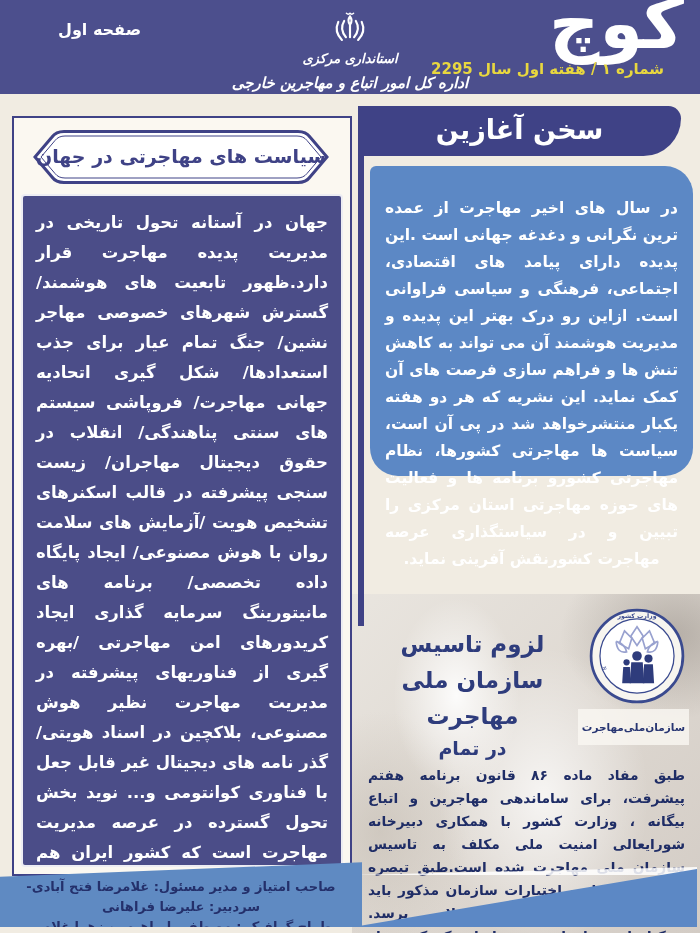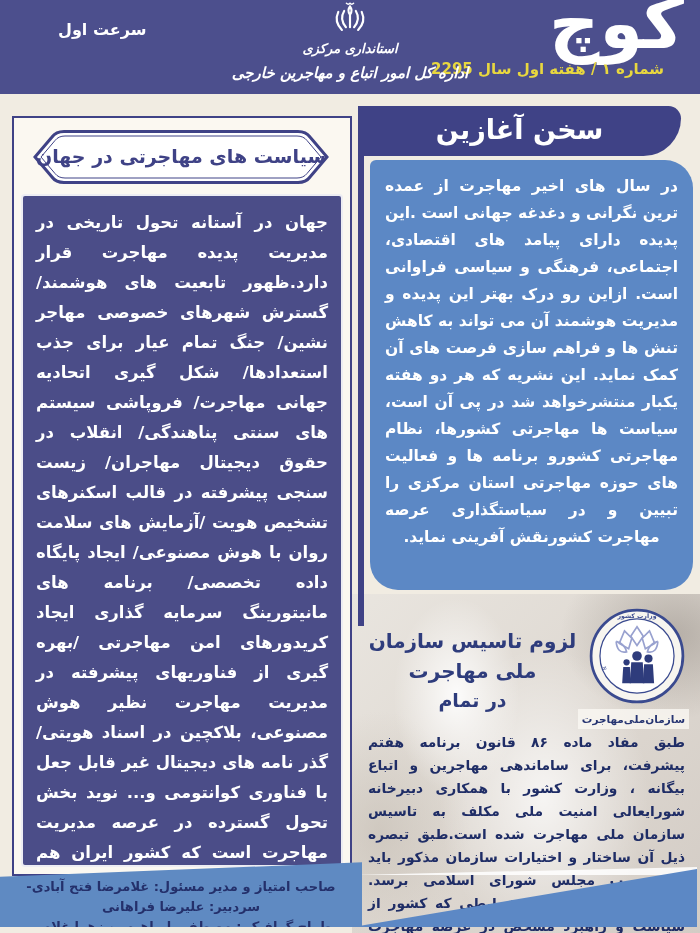--- a/index.html
+++ b/index.html
@@ -15,56 +15,56 @@
   }
   *{margin:0;padding:0;box-sizing:border-box;}
   html,body{background:#d9d4ca;}
   body{font-family:"DejaVu Sans",sans-serif;}
   .page{position:relative;width:700px;height:933px;margin:0 auto;background:var(--cream);overflow:hidden;direction:rtl;}
 
   
   .header{position:absolute;top:0;left:0;width:700px;height:94px;background:var(--header_navy);}
   .masthead-title{position:absolute;top:-14px;right:16px;font-size:70px;font-weight:bold;color:var(--white);letter-spacing:2px;line-height:1.1;}
   .issue-line{position:absolute;top:60px;right:36px;font-size:15px;font-weight:bold;color:var(--accent_yellow);white-space:nowrap;}
-  .org-block{position:absolute;top:0;left:0;right:0;text-align:center;color:var(--white);}
+  .org-block{position:absolute;top:10px;left:0;right:0;text-align:center;color:var(--white);}
   .org-emblem{display:block;margin:0 auto;}
   .org-line1{font-size:13px;font-style:italic;font-weight:bold;margin-top:1px;}
   .org-line2{font-size:15px;font-style:italic;font-weight:bold;margin-top:8px;}
   .page-label{position:absolute;top:20px;left:58px;font-size:16px;font-weight:bold;color:var(--white);}
 
   
   .left-col{position:absolute;top:116px;left:12px;width:340px;height:760px;border:2px solid var(--bar_navy);background:#fbf8f1;}
   .cartouche{position:absolute;top:8px;left:14px;width:306px;height:62px;}
   .cartouche svg{position:absolute;inset:0;}
   .cartouche .cartouche-label{position:absolute;inset:0;display:flex;align-items:center;justify-content:center;font-size:19px;font-weight:bold;color:var(--bar_navy);padding-bottom:2px;}
   .left-panel{position:absolute;left:7px;right:7px;top:76px;bottom:7px;background:var(--panel_navy);border:2px solid rgba(255,255,255,.9);border-radius:4px;padding:12px 13px;}
   .left-panel .panel-text{color:var(--white);font-size:16.5px;font-weight:bold;line-height:30px;text-align:justify;text-align-last:center;}
 
   
   .right-col{position:absolute;top:100px;right:3px;left:358px;height:833px;}
   .right-strip{position:absolute;top:6px;left:0;width:6px;height:520px;background:var(--bar_navy);}
   .section-bar{position:absolute;top:6px;left:0;right:16px;height:50px;background:var(--bar_navy);border-radius:4px 20px 60px 4px;display:flex;align-items:center;justify-content:center;}
   .section-bar .bar-label{color:var(--white);font-size:27px;font-weight:bold;padding-bottom:4px;}
-  .intro-box{position:absolute;top:60px;left:12px;right:4px;height:430px;background:var(--box_blue);border-radius:6px 28px 28px 28px;padding:13px 15px;}
+  .intro-box{position:absolute;top:66px;left:12px;right:4px;height:310px;background:var(--box_blue);border-radius:6px 28px 28px 28px;padding:29px 15px;}
   .intro-box .box-text{color:var(--white);font-size:15.5px;font-weight:bold;line-height:27px;text-align:justify;text-align-last:center;}
 
   
   .photo{position:absolute;top:494px;left:-6px;right:-3px;bottom:0;
     background:
       radial-gradient(90px 140px at 30% 30%, rgba(255,255,255,.9), rgba(255,255,255,0) 70%),
       radial-gradient(140px 200px at 55% 60%, rgba(255,255,255,.75), rgba(255,255,255,0) 75%),
       radial-gradient(160px 120px at 92% 12%, rgba(148,140,132,.55), rgba(148,140,132,0) 70%),
       radial-gradient(120px 160px at 8% 70%, rgba(196,188,178,.6), rgba(196,188,178,0) 75%),
       linear-gradient(135deg,#e9e5df 0%,#ddd7d0 55%,#d3ccc5 100%);}
   .section2{position:absolute;top:500px;left:0;right:6px;bottom:0;}
   .section2-head{display:flex;flex-direction:row;align-items:flex-start;padding:8px 2px 0 2px;}
   .org-logo{width:104px;flex:0 0 104px;text-align:center;}
-  .logo-caption{display:inline-block;margin-top:1px;font-size:10.5px;font-weight:bold;color:var(--navy_text);background:rgba(250,248,242,.8);border-radius:0;padding:4px 4px;}
+  .logo-caption{display:inline-block;margin-top:1px;font-size:10.5px;font-weight:bold;color:var(--navy_text);background:rgba(250,248,242,.8);border-radius:0;padding:12px 4px;}
   .section2-title{flex:1;text-align:center;color:#2e3c7c;font-weight:bold;padding-top:18px;}
-  .section2-title .t1{font-size:20px;line-height:30px;}
+  .section2-title .t1{font-size:23px;line-height:36px;}
   .section2-title .t2{font-size:19px;line-height:28px;}
   .section2-body{padding:2px 6px 0 10px;color:#1f2d66;font-size:13.8px;font-weight:bold;line-height:23px;text-align:justify;}
   .wedge-right{position:absolute;right:0;bottom:6px;width:344px;height:58px;background:var(--box_blue);clip-path:polygon(0 100%,100% 0,100% 100%);}
   .wedge-right-edge{position:absolute;right:0;bottom:58px;width:344px;height:8px;background:rgba(255,255,255,.85);clip-path:polygon(0 100%,100% 0,100% 100%);}
 
   
   .credits-band{position:absolute;left:0;bottom:6px;width:362px;height:66px;background:var(--band_blue);clip-path:polygon(0 24%,100% 2%,100% 100%,0 100%);z-index:3;}
   .credits-inner{padding:16px 8px 0 8px;text-align:center;color:#24306b;font-weight:bold;}
   .credits-line1{font-size:13px;line-height:20px;}
   .credits-line2{font-size:13px;line-height:20px;}
@@ -83,21 +83,21 @@
         <path d="M20 16 v14"></path>
         <path d="M13.5 12 q-5.5 9 2 18"></path>
         <path d="M26.5 12 q5.5 9 -2 18"></path>
         <path d="M7 13 q-5 11 4 20"></path>
         <path d="M33 13 q5 11 -4 20"></path>
         <path d="M16 3.5 q2 2 4 0 q2 2 4 0" stroke-width="1.6"></path>
       </svg>
       <div class="org-line1">استانداری مرکزی</div>
       <div class="org-line2">اداره کل امور اتباع و مهاجرین خارجی</div>
     </div>
-    <div class="page-label">سرعت اول</div>
+    <div class="page-label">صفحه اول</div>
   </div>
 
   <div class="left-col">
     <div class="cartouche">
       <svg viewBox="0 0 306 62" width="306" height="62">
         <path d="M7,31 L24,11 Q28,5.5 36,5.5 L270,5.5 Q278,5.5 282,11 L299,31 L282,51 Q278,56.5 270,56.5 L36,56.5 Q28,56.5 24,51 Z" fill="#ffffff" stroke="#3f4286" stroke-width="3"></path>
         <path d="M13,31 L27,14.5 Q30.5,10 37,10 L269,10 Q275.5,10 279,14.5 L293,31 L279,47.5 Q275.5,52 269,52 L37,52 Q30.5,52 27,47.5 Z" fill="none" stroke="#3f4286" stroke-width="1"></path>
       </svg>
       <div class="cartouche-label">سیاست های مهاجرتی در جهان</div>
     </div>

